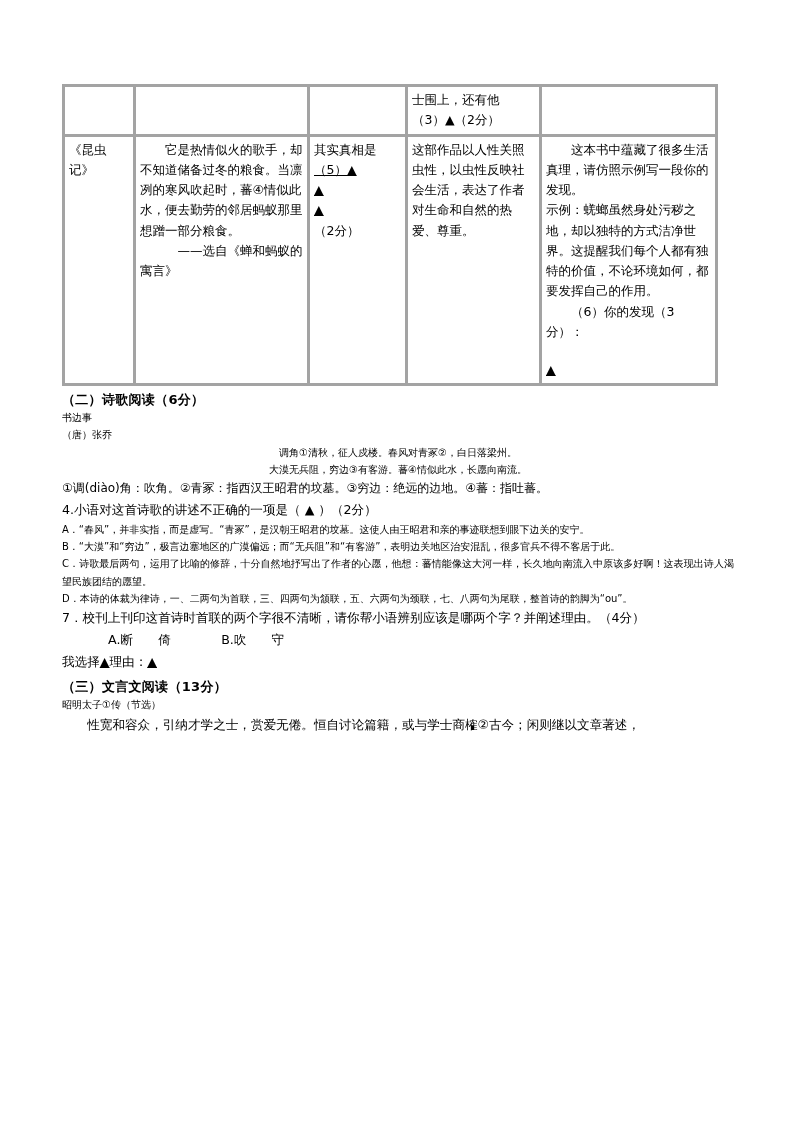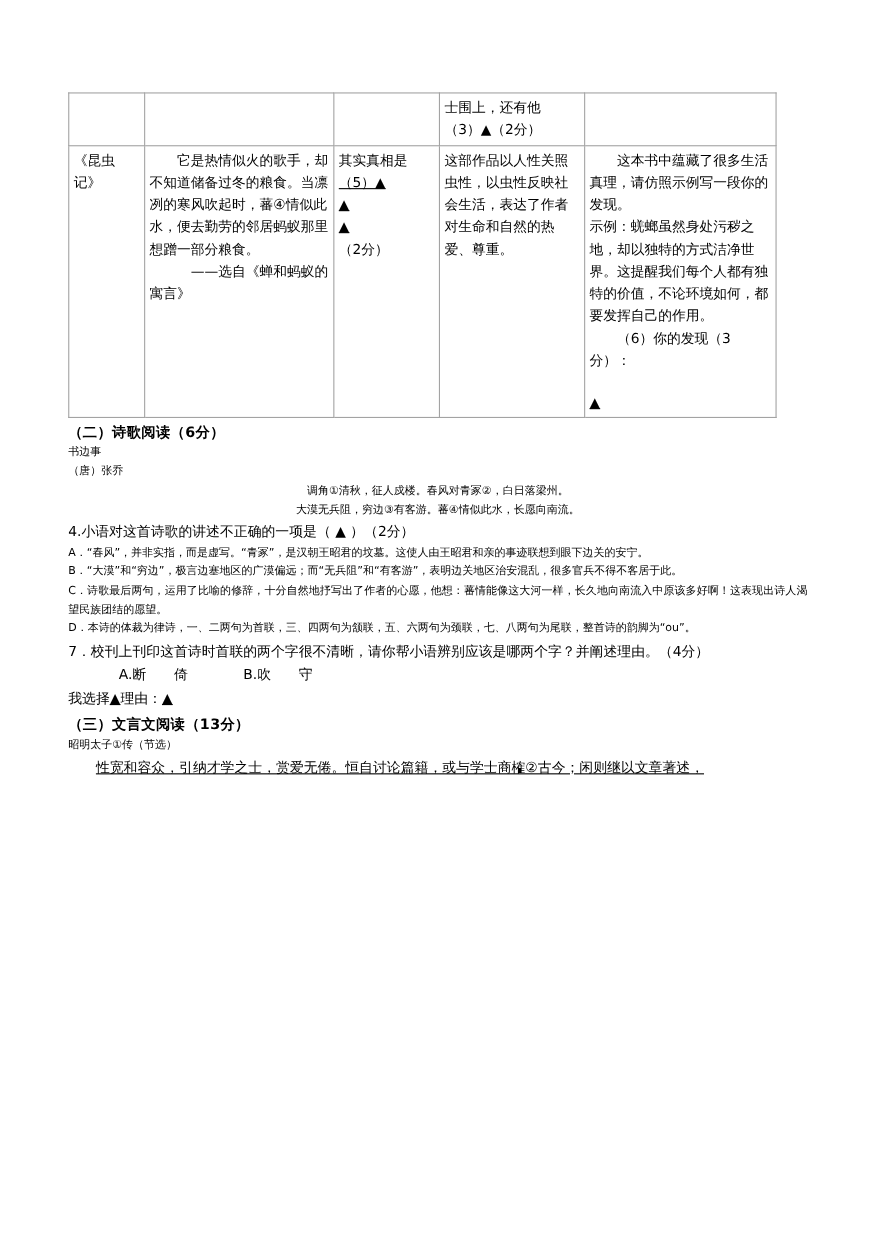--- a/index.html
+++ b/index.html
@@ -32,21 +32,21 @@
 
   
   table.bookgrid {
     border-collapse: collapse;
     table-layout: fixed;
     width: 604px;
     margin: 0;
     border: 1px solid #000;
   }
   table.bookgrid td {
-    border: 1px solid #a3a3a3;
+    border: 3px solid #a3a3a3;
     vertical-align: top;
     padding: 3px 4px 3px 4px;
     font-size: 12.5px;
     line-height: 1.62;
     font-family: "DejaVu Sans", "Liberation Sans", sans-serif;
   }
   td.c1 { width: 60px; }
   td.c2 { width: 163px; }
   td.c3 { width: 87px; }
   td.c4 { width: 123px; }
@@ -89,21 +89,21 @@
     text-align: justify;
     margin: 0;
   }
   .q7opts {
     font-size: 12.6px;
     line-height: 1.73;
     margin: 0;
     padding-left: 46px;
     white-space: pre;
   }
-  .ul { text-decoration: underline; }
+  .ul { }
 </style>
 </head>
 <body>
 
 <div class="page">
   <div class="content">
 
     <table class="bookgrid">
       <tbody>
           <tr>
@@ -145,20 +145,21 @@
     </tbody>
       </table>
 
     <div class="sec-head">（二）诗歌阅读（6分）</div>
 
     <div class="centered">书边事</div>
     <div class="centered">（唐）张乔</div>
     <div class="poemline">调角①清秋，征人戍楼。春风对青冢②，白日落梁州。</div>
     <div class="poemline">大漠无兵阻，穷边③有客游。蕃④情似此水，长愿向南流。</div>
 
+    <div class="para" style="font-size:12px">①调(diào)角：吹角。②青冢：指西汉王昭君的坟墓。③穷边：绝远的边地。④蕃：指吐蕃。</div>
 
     <div class="para">4.小语对这首诗歌的讲述不正确的一项是（ ▲ ）（2分）</div>
     <div class="opt">A．“春风”，并非实指，而是虚写。“青冢”，是汉朝王昭君的坟墓。这使人由王昭君和亲的事迹联想到眼下边关的安宁。</div>
     <div class="opt">B．“大漠”和“穷边”，极言边塞地区的广漠偏远；而“无兵阻”和“有客游”，表明边关地区治安混乱，很多官兵不得不客居于此。</div>
     <div class="opt">C．诗歌最后两句，运用了比喻的修辞，十分自然地抒写出了作者的心愿，他想：蕃情能像这大河一样，长久地向南流入中原该多好啊！这表现出诗人渴望民族团结的愿望。</div>
     <div class="opt">D．本诗的体裁为律诗，一、二两句为首联，三、四两句为颔联，五、六两句为颈联，七、八两句为尾联，整首诗的韵脚为“ou”。</div>
 
     <div class="para">7．校刊上刊印这首诗时首联的两个字很不清晰，请你帮小语辨别应该是哪两个字？并阐述理由。（4分）</div>
     <div class="q7opts">A.断　　倚　　　　B.吹　　守</div>
     <div class="para"><span>我选择</span><span class="u-tri">▲</span><span>理由：</span><span class="u-tri">▲</span></div>

